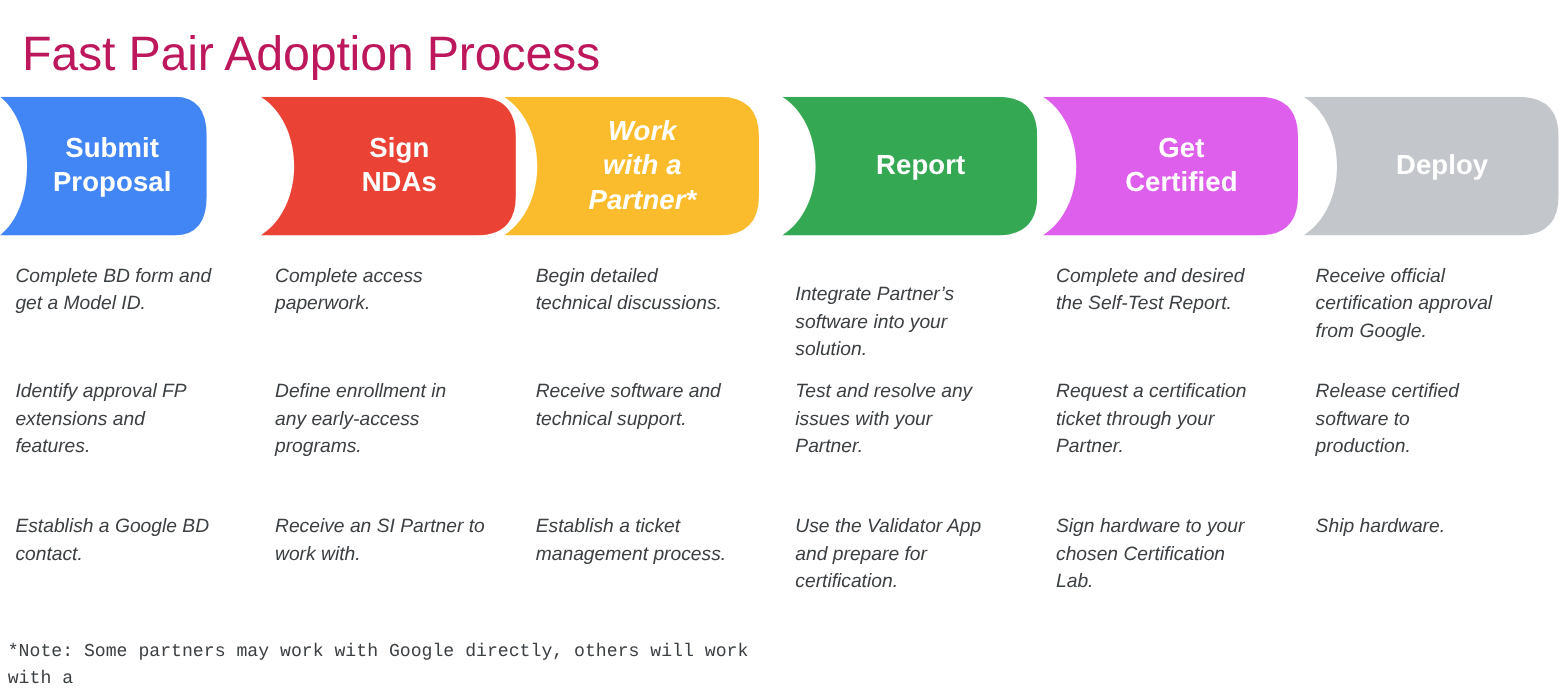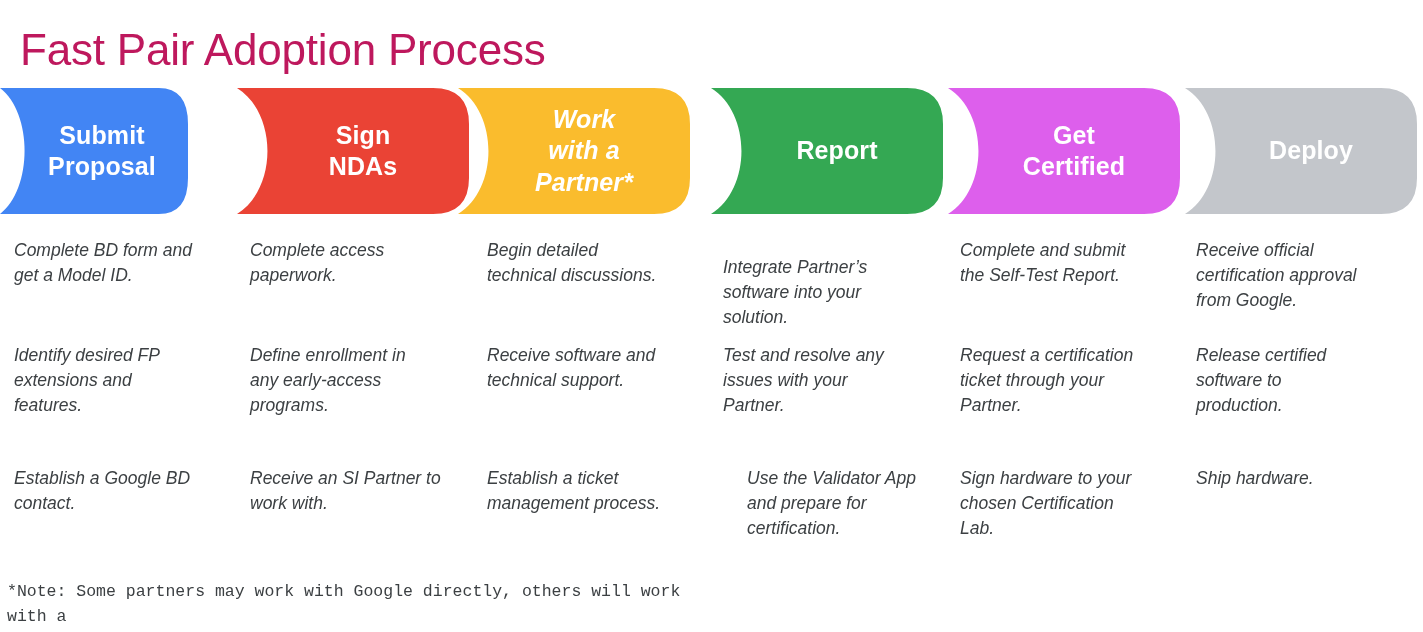--- a/index.html
+++ b/index.html
@@ -149,21 +149,21 @@
     </div>
   </div>
 
 <div id="columns">
     <div class="col" style="left: 14px;">
       <div class="bullet-row" style="top: 0px;">
         <div class="bullet-text">Complete BD form and
 get a Model ID.</div>
       </div>
       <div class="bullet-row" style="top: 105px;">
-        <div class="bullet-text">Identify desired FP
+        <div class="bullet-text">Identify approval FP
 extensions and
 features.</div>
       </div>
       <div class="bullet-row" style="top: 228px;">
         <div class="bullet-text">Establish a Google BD
 contact.</div>
       </div>
     </div>
     <div class="col" style="left: 250px;">
       <div class="bullet-row" style="top: 0px;">
@@ -198,29 +198,29 @@
       <div class="bullet-row" style="top: 17px;">
         <div class="bullet-text">Integrate Partner’s
 software into your
 solution.</div>
       </div>
       <div class="bullet-row" style="top: 105px;">
         <div class="bullet-text">Test and resolve any
 issues with your
 Partner.</div>
       </div>
-      <div class="bullet-row" style="top: 228px; margin-left: 24px;">
+      <div class="bullet-row" style="top: 228px;">
         <div class="bullet-text">Use the Validator App
 and prepare for
 certification.</div>
       </div>
     </div>
     <div class="col" style="left: 960px;">
       <div class="bullet-row" style="top: 0px;">
-        <div class="bullet-text">Complete and submit
+        <div class="bullet-text">Complete and desired
 the Self-Test Report.</div>
       </div>
       <div class="bullet-row" style="top: 105px;">
         <div class="bullet-text">Request a certification
 ticket through your
 Partner.</div>
       </div>
       <div class="bullet-row" style="top: 228px;">
         <div class="bullet-text">Sign hardware to your
 chosen Certification

